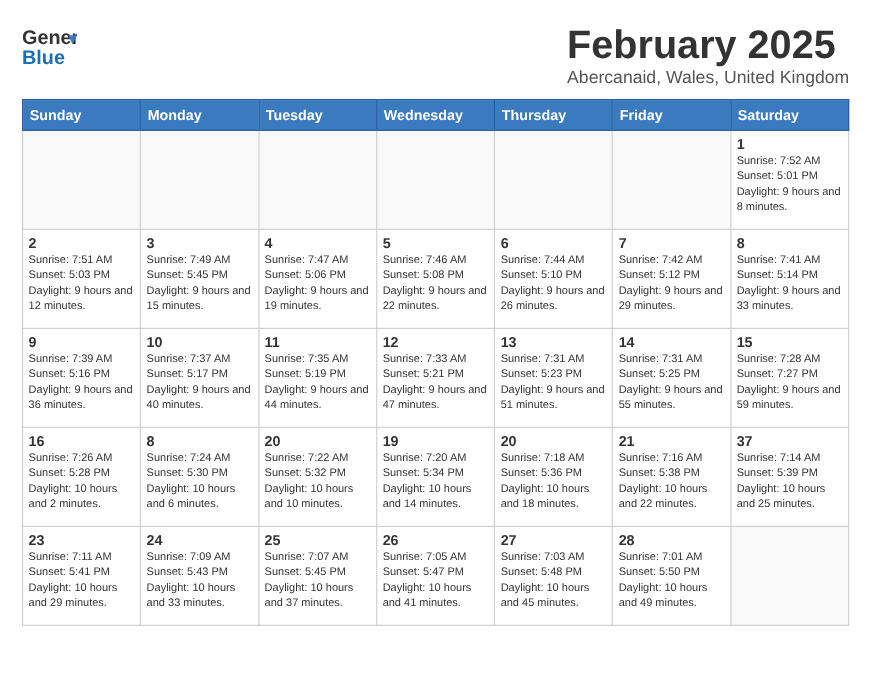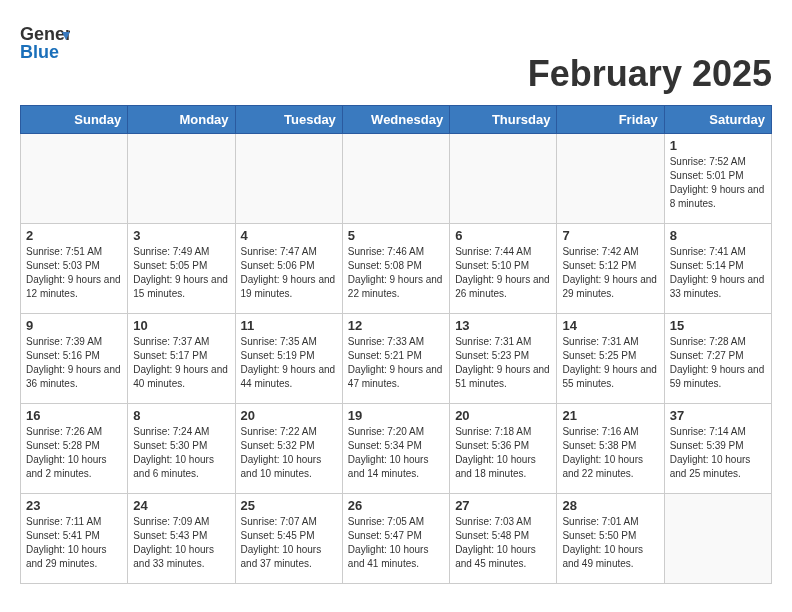--- a/index.html
+++ b/index.html
@@ -10,21 +10,20 @@
       min-height: 612px;
       padding: 20px;
     }
     .header {
       display: flex;
       justify-content: space-between;
       align-items: flex-start;
       margin-bottom: 10px;
     }
     .title-block {
-      margin-top: 33px;
     }
     .main-title {
       font-size: 36px;
       font-weight: bold;
       color: #333;
     }
     .subtitle {
       font-size: 16px;
       color: #555;
     }
@@ -32,21 +31,21 @@
       width: 100%;
       border-collapse: collapse;
       border: 1px solid #ccc;
     }
     .calendar th {
       background-color: #3a7abf;
       color: white;
       font-size: 13px;
       font-weight: bold;
       padding: 6px 6px;
-      text-align: right;
+      text-align: left;
       border: 1px solid #2a5a9f;
     }
     .calendar td {
       width: 14.28%;
       vertical-align: top;
       border: 1px solid #ccc;
       padding: 4px 5px;
       font-size: 10.5px;
       color: #333;
       height: 90px;
@@ -79,20 +78,21 @@
 <div class="header">
   <div class="logo-wrapper">
     <svg class="logo-svg" width="50" height="45" viewBox="0 0 50 45">
       <text x="0" y="20" font-size="18" font-weight="bold" fill="#333" font-family="Arial">General</text>
       <text x="0" y="38" font-size="18" font-weight="bold" fill="#1a6fba" font-family="Arial">Blue</text>
       <polygon points="42,12 50,12 46,20" fill="#3a7abf"></polygon>
     </svg>
   </div>
   <div class="title-block">
     <div class="main-title">February 2025</div>
+    <div class="subtitle">Abercanaid, Wales, United Kingdom</div>
   </div>
 </div>
 
 <table class="calendar">
   <thead>
     <tr>
       <th>Sunday</th>
       <th>Monday</th>
       <th>Tuesday</th>
       <th>Wednesday</th>
@@ -119,21 +119,21 @@
       <tr>
         <td>
           <span class="day-number">2</span>
           <div class="day-info">Sunrise: 7:51 AM
 Sunset: 5:03 PM
 Daylight: 9 hours and 12 minutes.</div>
         </td>
         <td>
           <span class="day-number">3</span>
           <div class="day-info">Sunrise: 7:49 AM
-Sunset: 5:05 PM
+Sunset: 5:45 PM
 Daylight: 9 hours and 15 minutes.</div>
         </td>
         <td>
           <span class="day-number">4</span>
           <div class="day-info">Sunrise: 7:47 AM
 Sunset: 5:06 PM
 Daylight: 9 hours and 19 minutes.</div>
         </td>
         <td>
           <span class="day-number">5</span>

